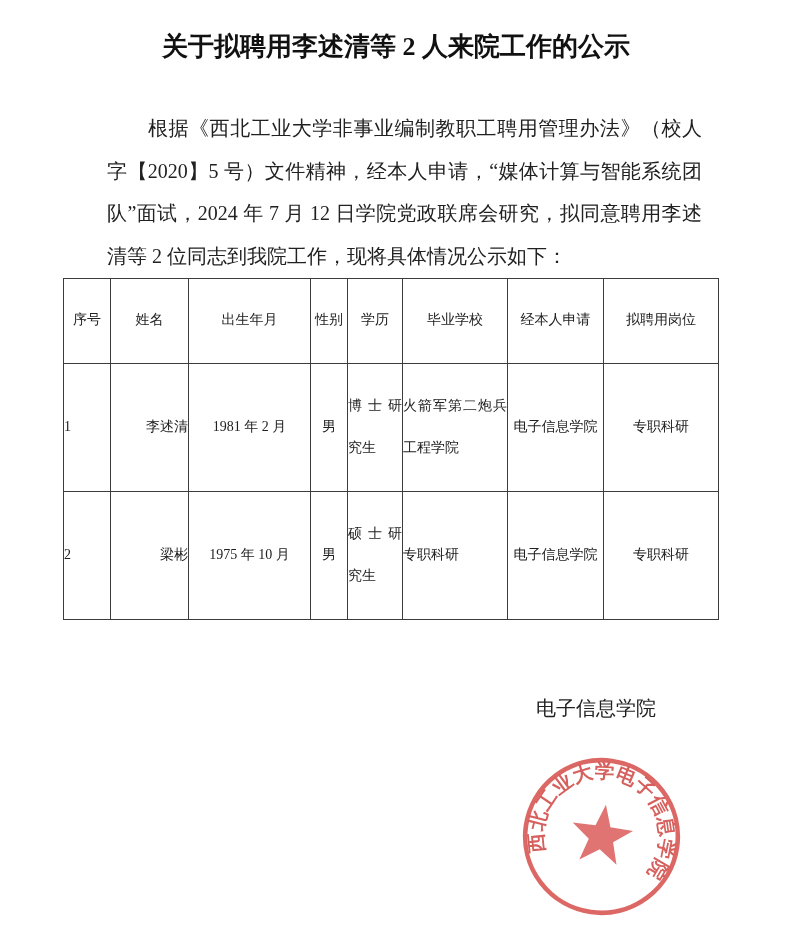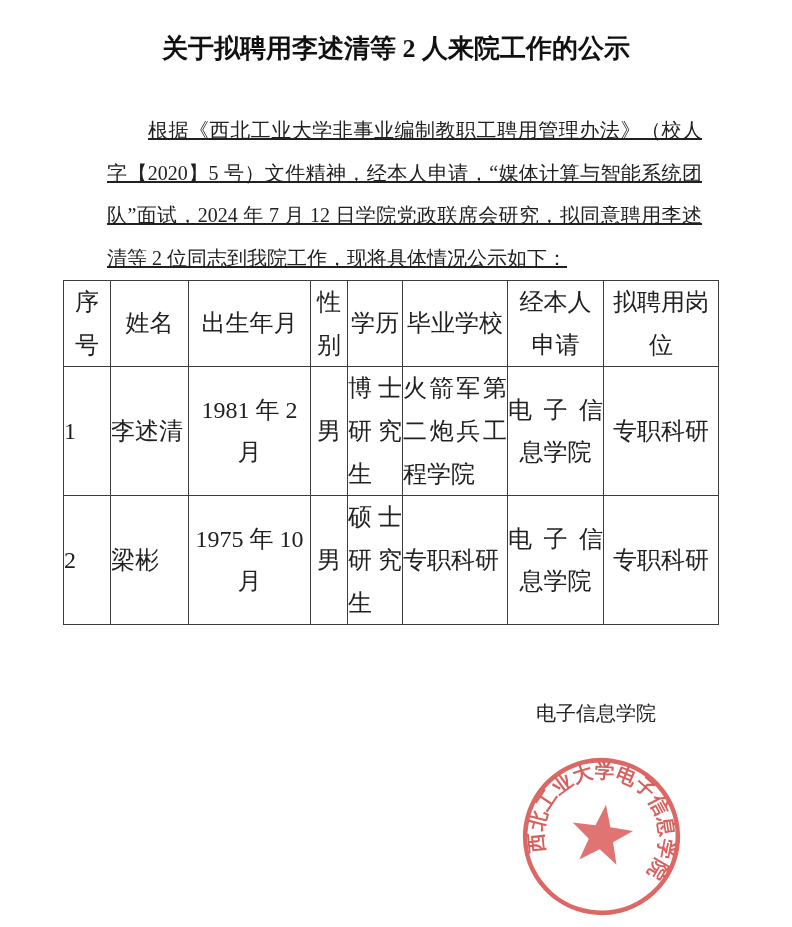--- a/index.html
+++ b/index.html
@@ -5,40 +5,39 @@
   html,body{margin:0;padding:0;background:#fff;}
   .page{
     position:relative;
     width:792px;height:927px;
     background:#ffffff;
     font-family:"Liberation Serif","DejaVu Serif",serif;
     color:#212121;
     overflow:hidden;
   }
   .doc-title{
-    margin:0;padding-top:31px;
+    margin:16px;padding-top:13px;
     height:36px;line-height:36px;
     text-align:center;
     font-size:26px;font-weight:bold;color:#111;
   }
   .para{
     margin:42px 90px 0 107px;
     font-size:20px;line-height:42.7px;
     text-indent:41px;
     text-align:justify;
     text-justify:inter-ideograph;
-    text-decoration:underline;
   }
   .para.second{margin-top:8px;}
   table.roster{
     margin:0 0 0 63px;
     border-collapse:collapse;
     table-layout:fixed;
     width:655px;
-    font-size:24px;
+    font-size:14px;
   }
   table.roster col.c1{width:47px;}
   table.roster col.c2{width:78px;}
   table.roster col.c3{width:122px;}
   table.roster col.c4{width:37px;}
   table.roster col.c5{width:55px;}
   table.roster col.c6{width:105px;}
   table.roster col.c7{width:96px;}
   table.roster col.c8{width:115px;}
   table.roster th,table.roster td{
@@ -49,21 +48,21 @@
     padding:0;
     word-break:break-all;
     overflow:hidden;
   }
   table.roster thead tr{height:85px;}
   table.roster tbody tr{height:128px;}
   th.h-xuhao{padding:0 12px;text-align:center;}
   th.h-xingbie{padding:0 6px;text-align:center;}
   th{text-align:center;}
   td.t-left7{text-align:left;padding-left:7px;}
-  td.t-left10{text-align:left;padding-left:10px;}
+  td.t-left10{text-align:right;padding-left:10px;}
   td.t-birth{text-align:center;padding-left:7px;padding-right:2px;}
   td.t-center{text-align:center;}
   td.t-just{
     text-align:justify;text-justify:inter-ideograph;
     padding:0 8px;
   }
   td.t-just-school{
     text-align:justify;text-justify:inter-ideograph;
     padding:0 12px;
   }

